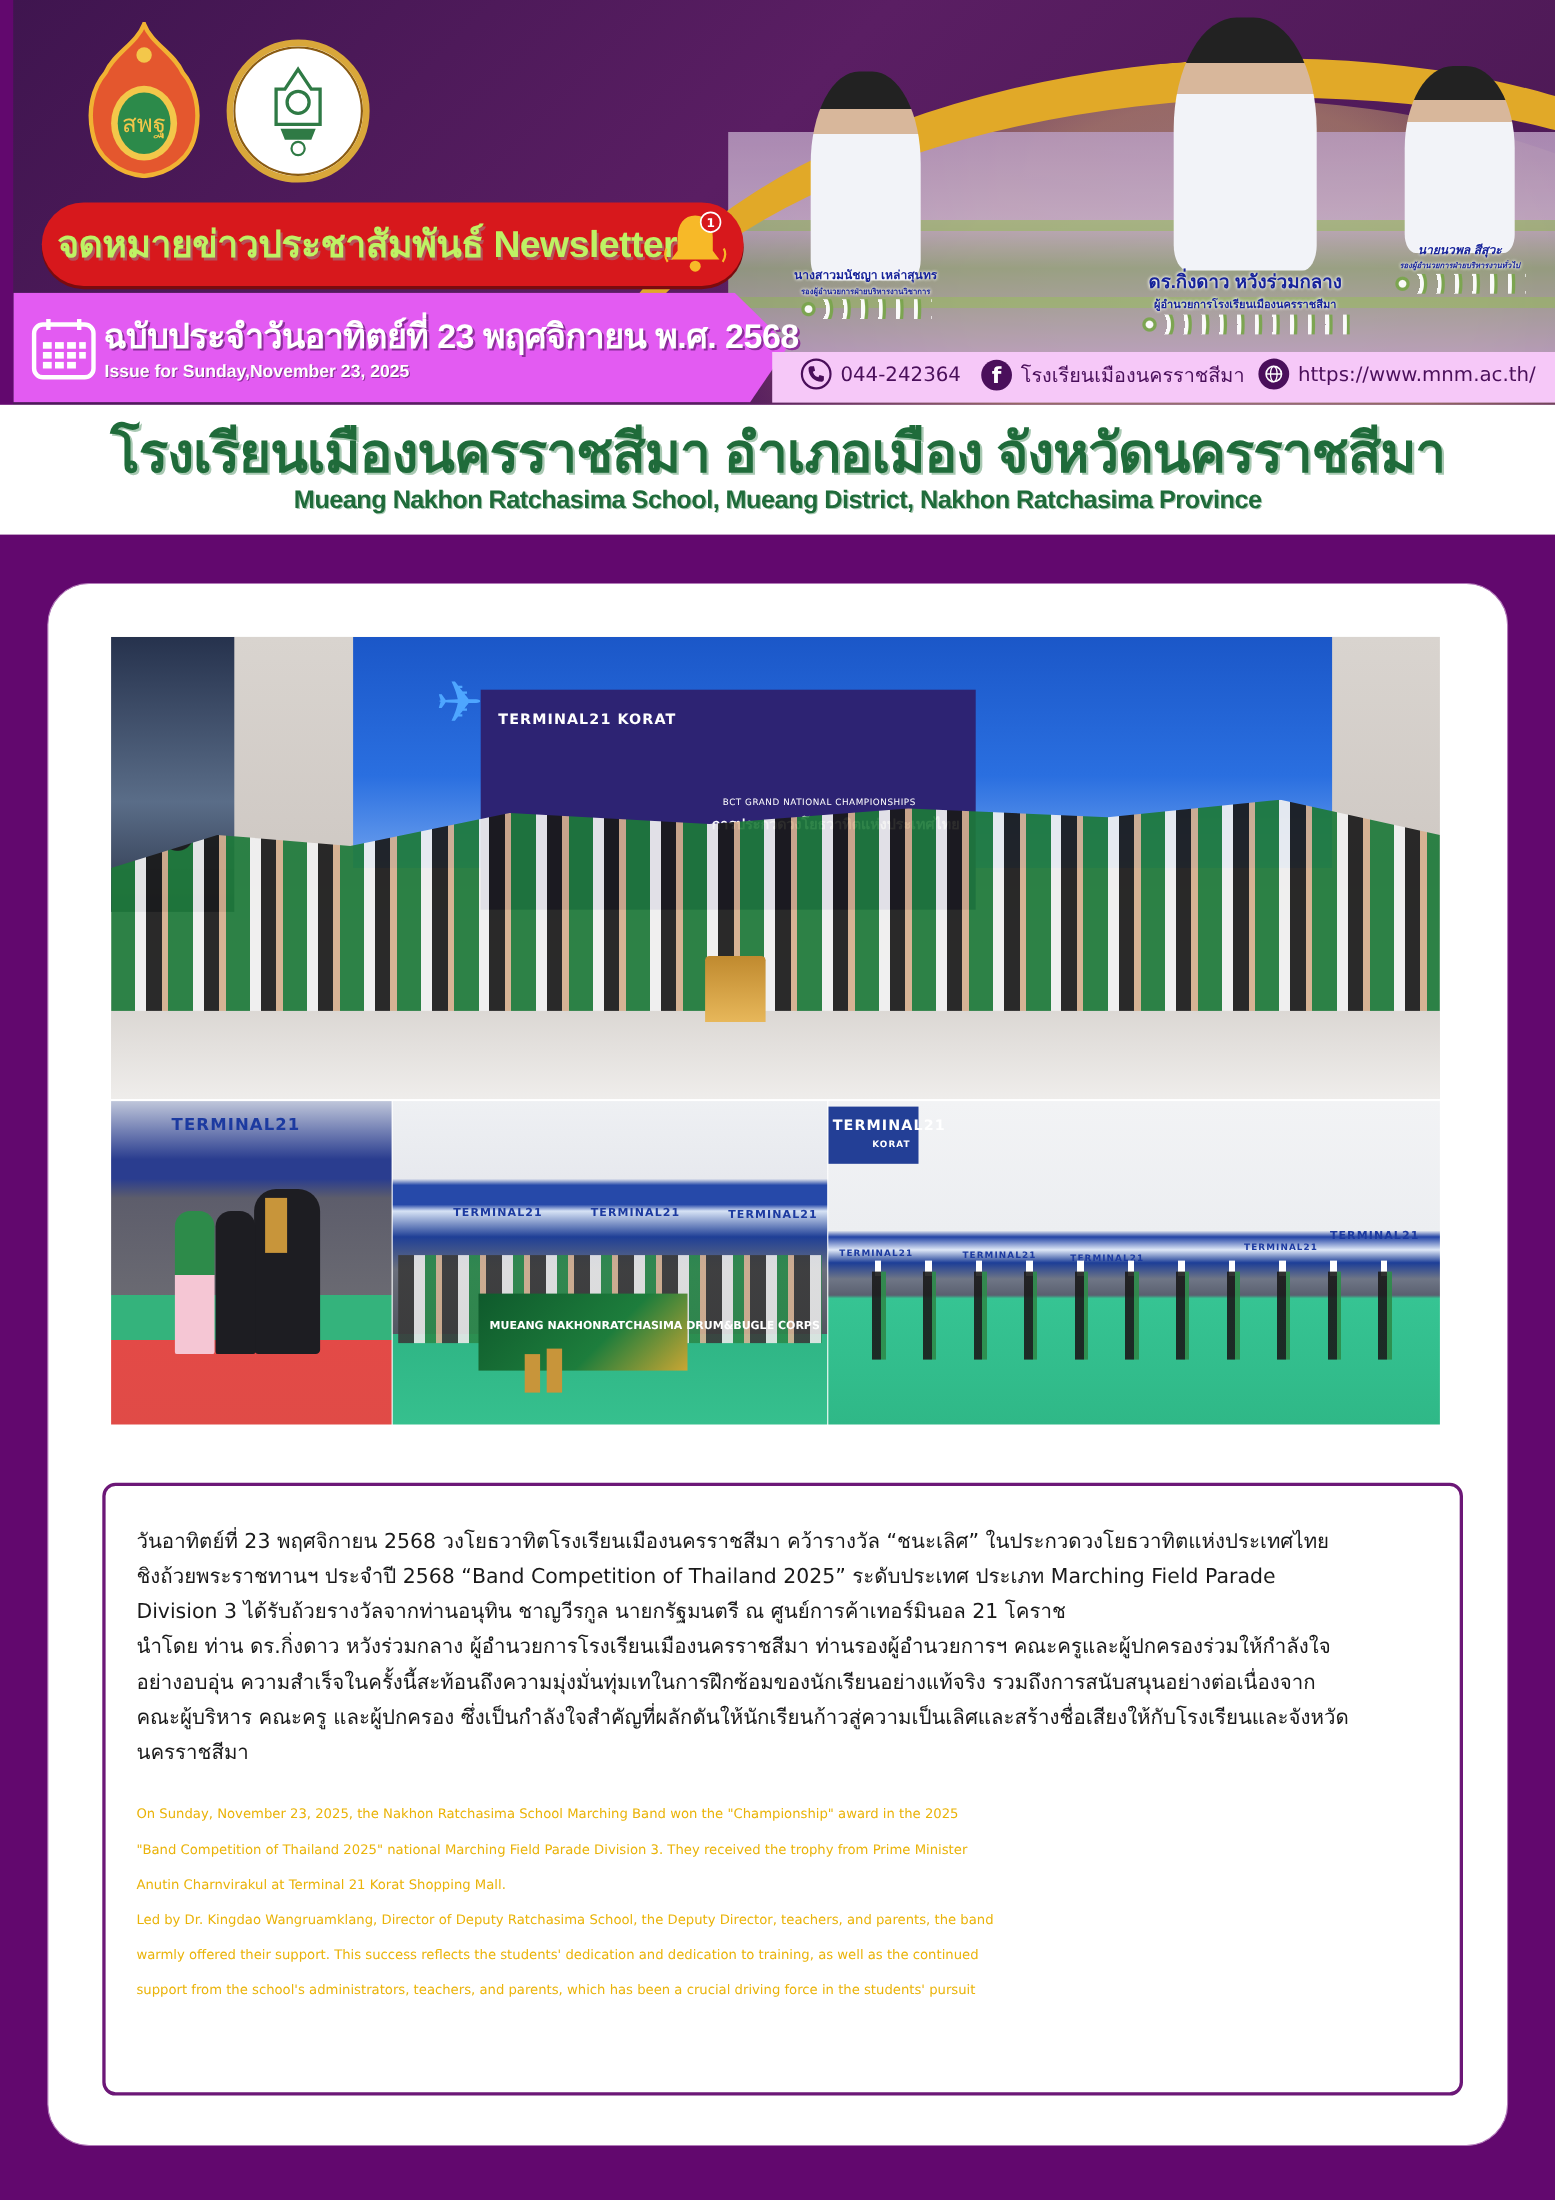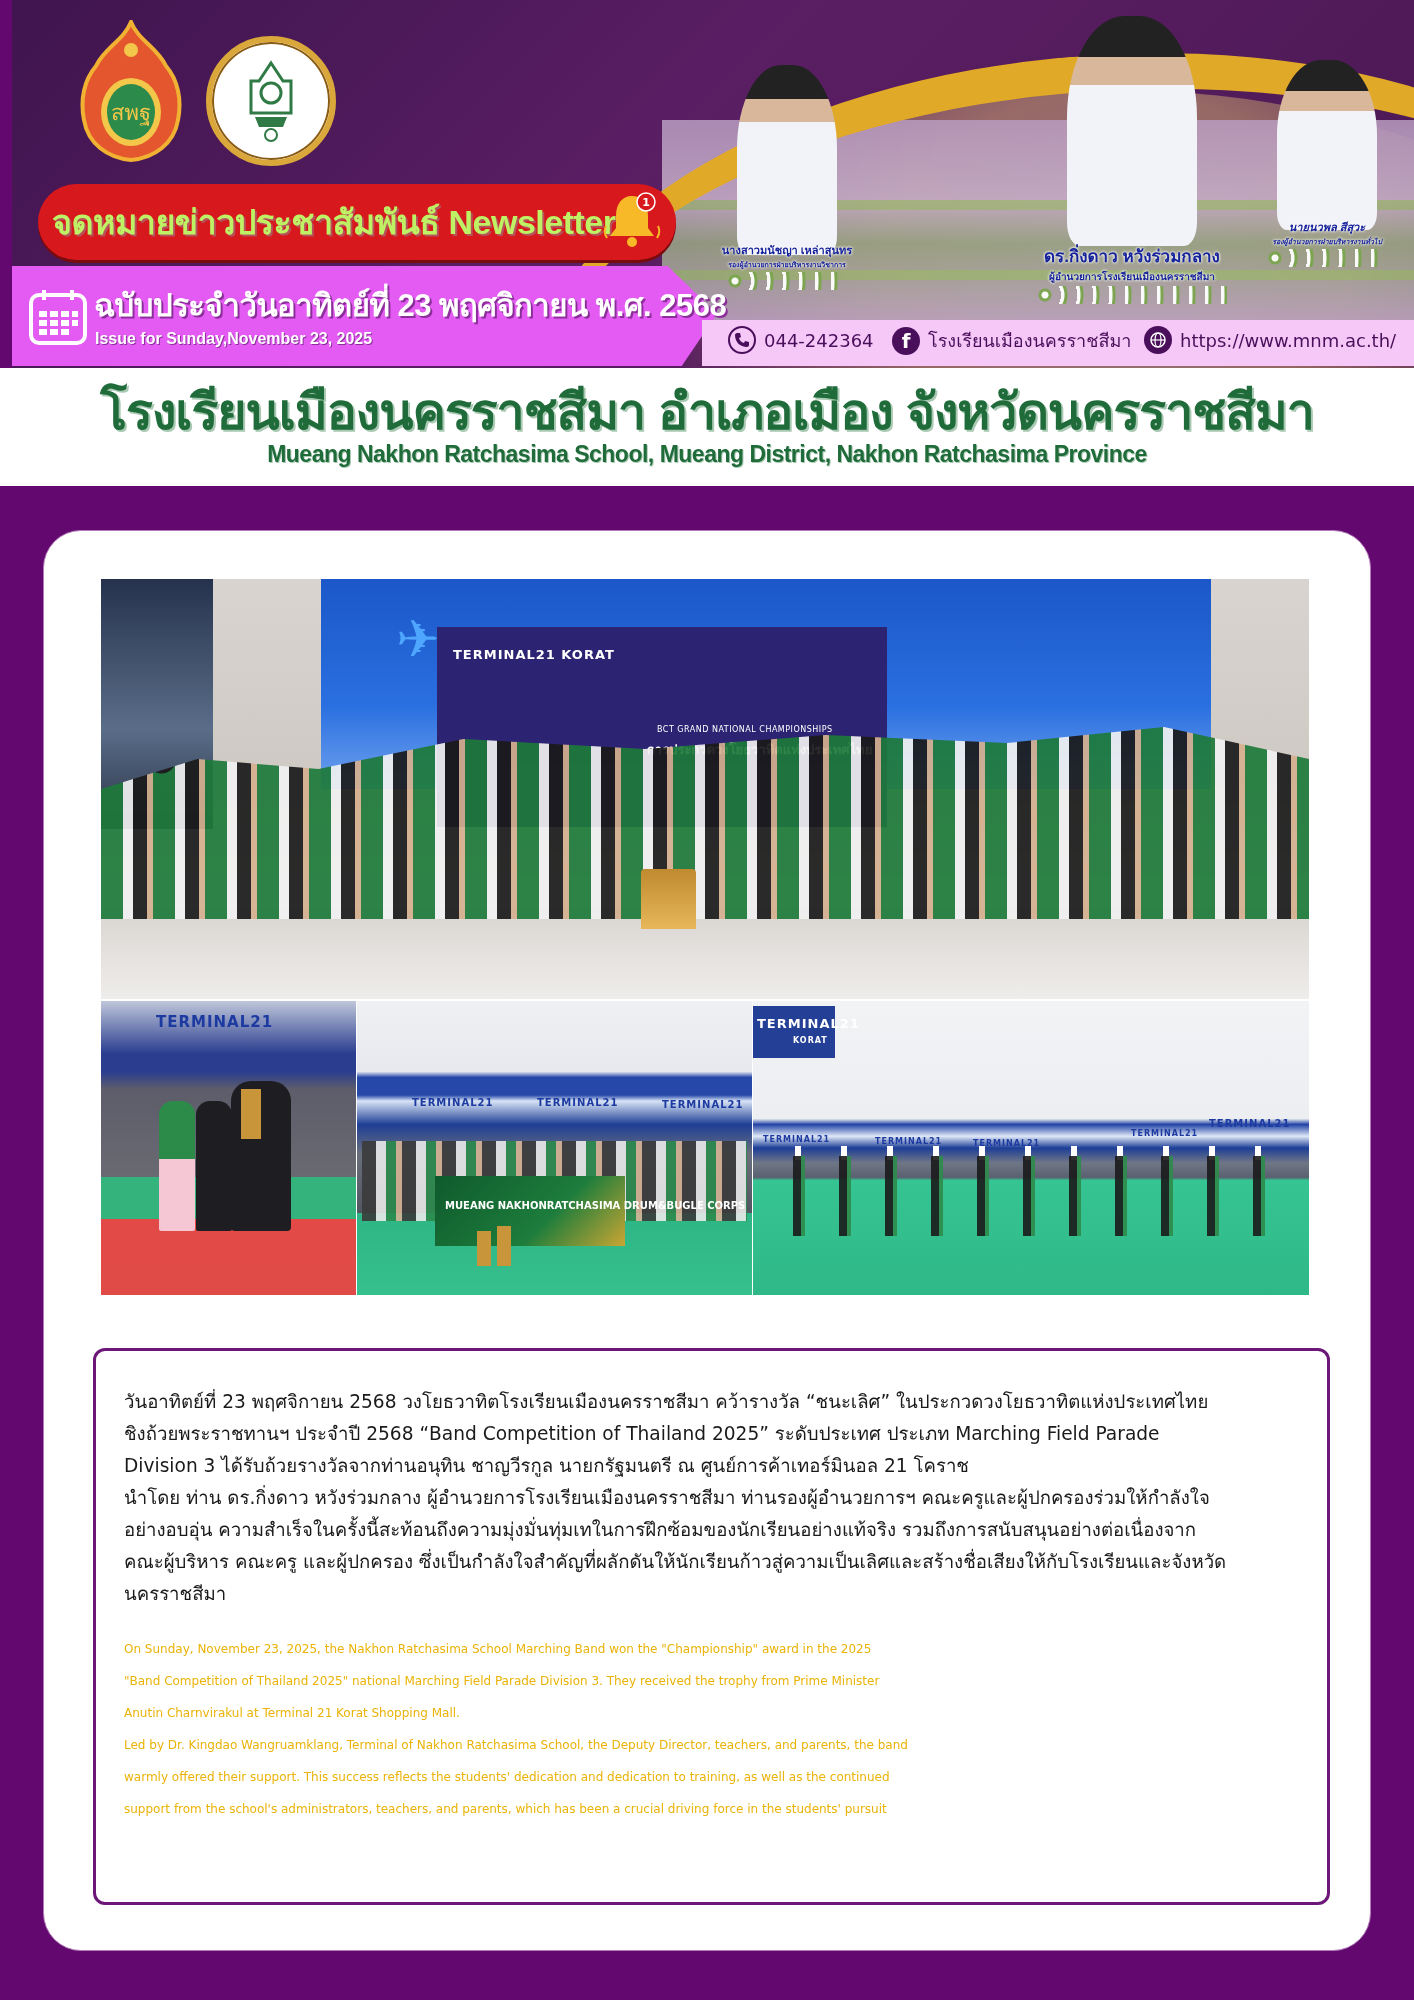--- a/index.html
+++ b/index.html
@@ -276,16 +276,16 @@
   <p>   นำโดย ท่าน ดร.กิ่งดาว หวังร่วมกลาง ผู้อำนวยการโรงเรียนเมืองนครราชสีมา ท่านรองผู้อำนวยการฯ คณะครูและผู้ปกครองร่วมให้กำลังใจ</p>
   <p>อย่างอบอุ่น ความสำเร็จในครั้งนี้สะท้อนถึงความมุ่งมั่นทุ่มเทในการฝึกซ้อมของนักเรียนอย่างแท้จริง รวมถึงการสนับสนุนอย่างต่อเนื่องจาก</p>
   <p>คณะผู้บริหาร คณะครู และผู้ปกครอง ซึ่งเป็นกำลังใจสำคัญที่ผลักดันให้นักเรียนก้าวสู่ความเป็นเลิศและสร้างชื่อเสียงให้กับโรงเรียนและจังหวัด</p>
   <p>นครราชสีมา</p>
 </div>
 
 <div class="para-en">
   <p>    On Sunday, November 23, 2025, the Nakhon Ratchasima School Marching Band won the "Championship" award in the 2025</p>
   <p>"Band Competition of Thailand 2025" national Marching Field Parade Division 3. They received the trophy from Prime Minister</p>
   <p>Anutin Charnvirakul at Terminal 21 Korat Shopping Mall.</p>
-  <p>    Led by Dr. Kingdao Wangruamklang, Terminal of Nakhon Ratchasima School, the Deputy Director, teachers, and parents, the band</p>
+  <p>    Led by Dr. Kingdao Wangruamklang, Director of Deputy Ratchasima School, the Deputy Director, teachers, and parents, the band</p>
   <p>warmly offered their support. This success reflects the students' dedication and dedication to training, as well as the continued</p>
   <p>support from the school's administrators, teachers, and parents, which has been a crucial driving force in the students' pursuit</p>
 </div>
 
 </body></html>

